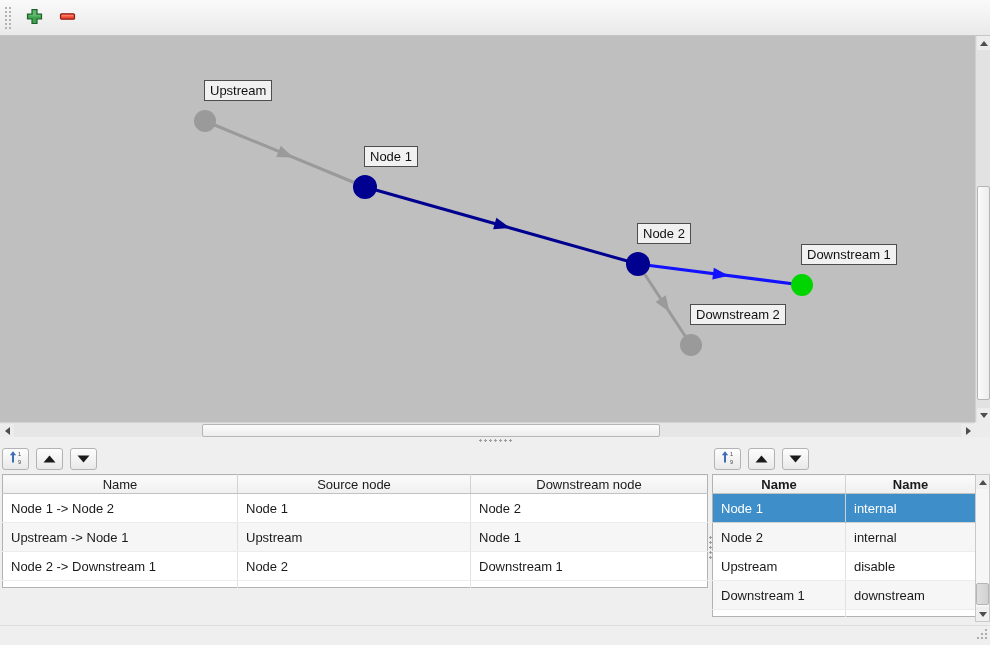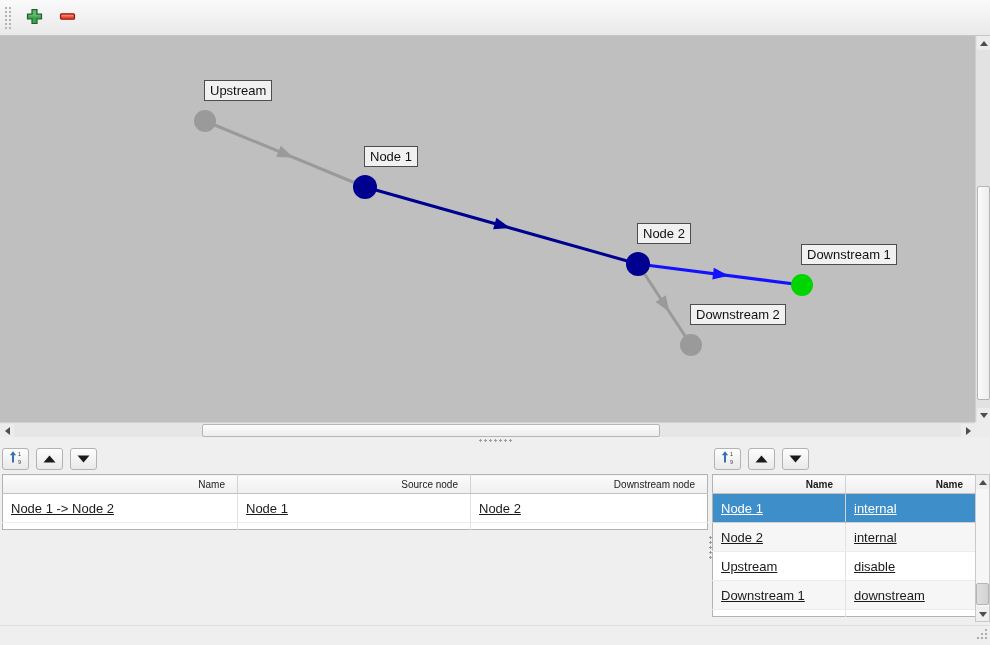--- a/index.html
+++ b/index.html
@@ -87,31 +87,31 @@
   .small-btn {
     width: 27px; height: 22px; border: 1px solid #b3b3b3; border-radius: 3px;
     background: linear-gradient(#fdfdfd, #e9e9e9);
     display: flex; align-items: center; justify-content: center; padding: 0;
   }
 
   table { border-collapse: collapse; table-layout: fixed; background: #fff; border: 1px solid #b2b2b2; }
   .edges-table { margin-left: 2px; width: 705px; }
   .nodes-table { width: 263px; }
   th {
-    height: 19px; padding: 0 12px;
+    height: 19px; padding: 0 0;
     background: linear-gradient(#fbfbfb, #efefef);
     border-bottom: 1px solid #c2c2c2; border-right: 1px solid #d2d2d2;
-    font-weight: normal; font-size: 10px; text-align: right; overflow: hidden; white-space: nowrap;
+    font-weight: normal; font-size: 13px; text-align: center; overflow: hidden; white-space: nowrap;
   }
   .nodes-table th { font-weight: bold; }
   th:last-child { border-right: none; }
   td {
     height: 29px; padding: 0 4px 0 8px; font-size: 13px;
     border-right: 1px solid #e2e2e2; border-bottom: 1px solid #ececec;
-    overflow: hidden; white-space: nowrap; background: #fff; text-decoration: underline;
+    overflow: hidden; white-space: nowrap; background: #fff;
   }
   td:last-child { border-right: none; }
   tr:nth-child(even) td { background: #f6f6f6; }
   tr.selected td { background: var(--sel, #3d8ec9); color: #fff; border-right-color: rgba(0,0,0,0.18); border-bottom-color: rgba(0,0,0,0.18); }
   tr.filler td { height: 7px; border-bottom: none; background: #fff; }
 
   .table-vscroll { position: absolute; right: 0; top: 31px; width: 15px; height: 148px; background: #f6f6f6; border: 1px solid #c9c9c9; }
   .table-vscroll .up   { left: 0; top: 0; width: 13px; height: 14px; background: #efefef; }
   .table-vscroll .down { left: 0; bottom: 0; width: 13px; height: 14px; background: #efefef; }
   .table-vslider { position: absolute; left: 0; top: 108px; width: 13px; height: 22px;
@@ -238,20 +238,30 @@
               <th>Source node</th>
               <th>Downstream node</th>
             </tr>
           </thead>
         <tbody>
             <tr>
               <td>Node 1 -&gt; Node 2</td>
               <td>Node 1</td>
               <td>Node 2</td>
             </tr>
+            <tr>
+              <td>Upstream -&gt; Node 1</td>
+              <td>Upstream</td>
+              <td>Node 1</td>
+            </tr>
+            <tr>
+              <td>Node 2 -&gt; Downstream 1</td>
+              <td>Node 2</td>
+              <td>Downstream 1</td>
+            </tr>
             <tr class="filler">
               <td></td>
               <td></td>
               <td></td>
             </tr>
           </tbody>
       </table>
     </div>
 
     <div class="splitter-v">

